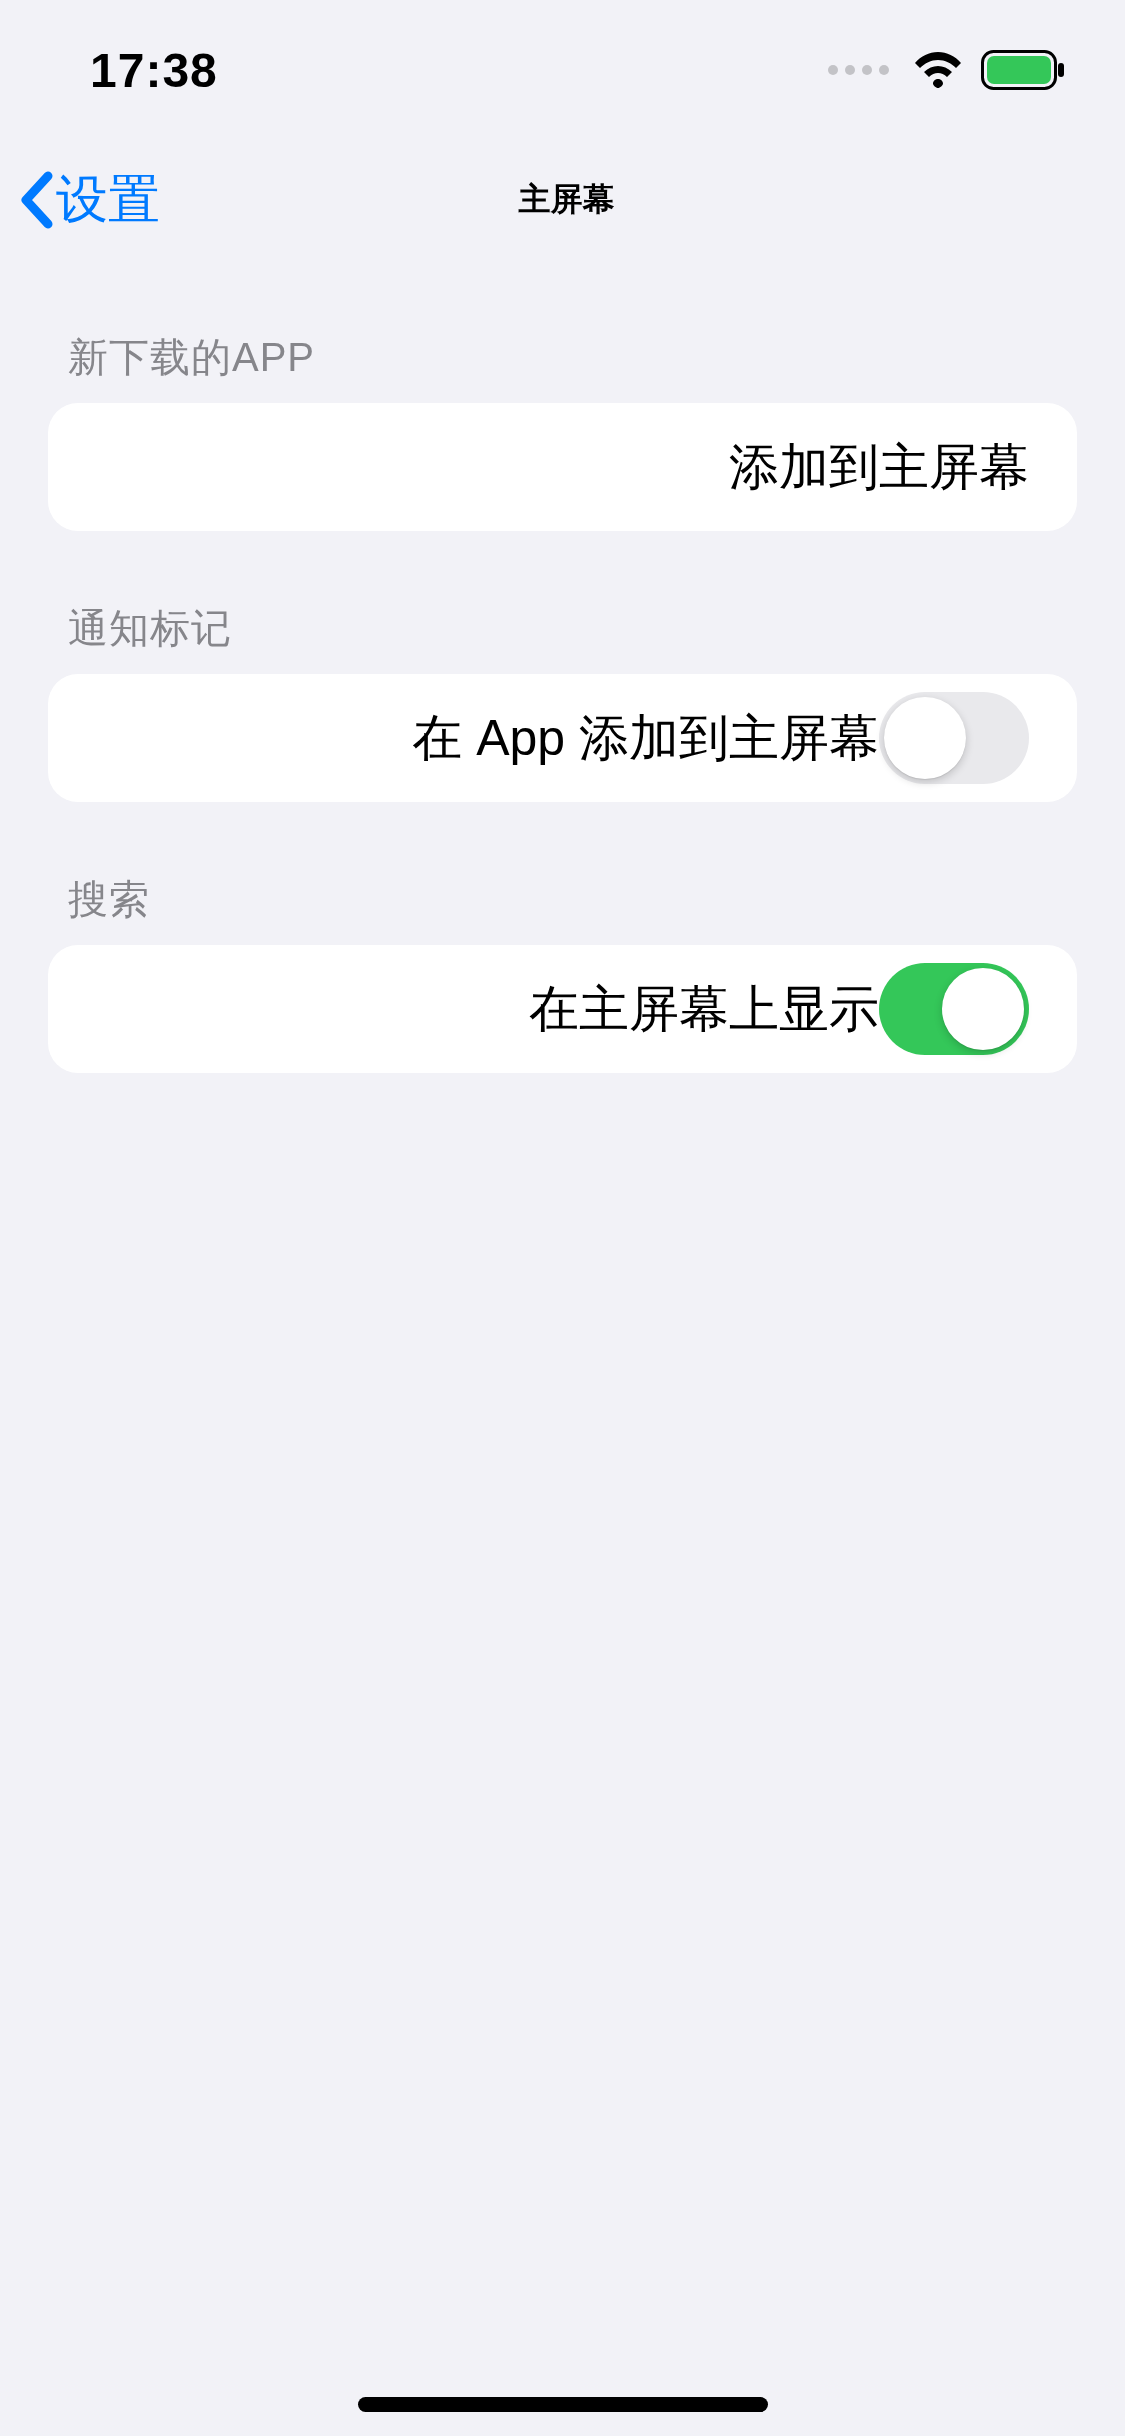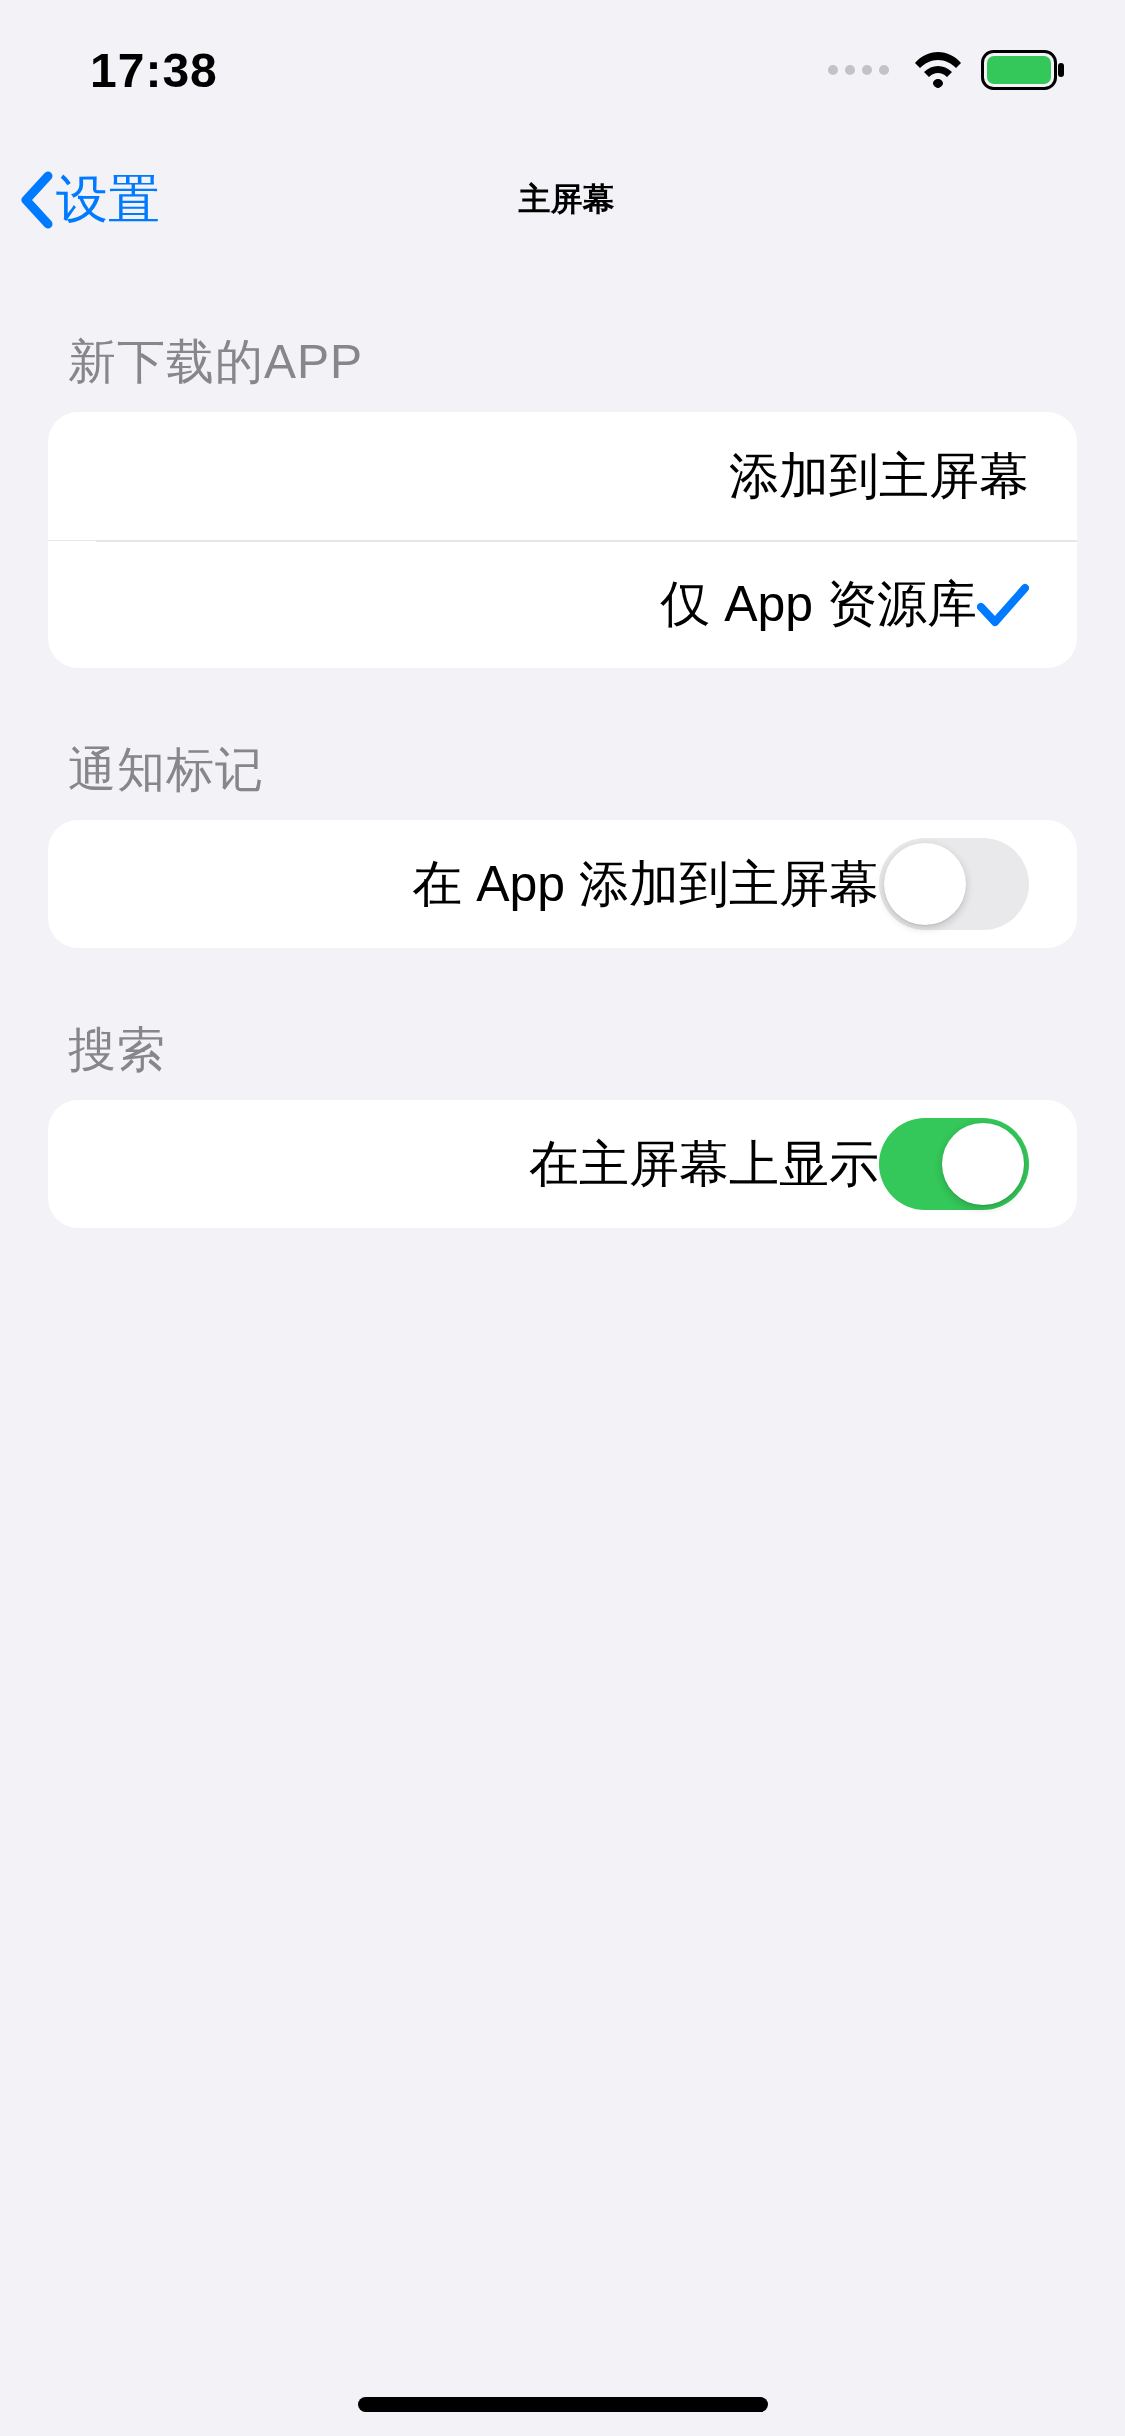--- a/index.html
+++ b/index.html
@@ -53,21 +53,21 @@
       width: 100%;
       text-align: center;
       font-size: 32px;
       font-weight: 600;
       padding-left: 8px;
     }
 
     
     .content { padding: 0 48px; }
     .section-header {
-      font-size: 48px;
+      font-size: 40px;
       color: #86868b;
       padding: 70px 20px 18px 20px;
       letter-spacing: 1px;
     }
     .group {
       background: #ffffff;
       border-radius: 30px;
       overflow: hidden;
     }
     .cell {
@@ -158,28 +158,20 @@
   <div class="nav-title">主屏幕</div>
 </div>
 
 <div class="content">
 
   <div class="section-header">新下载的APP</div>
   <div class="group">
     <div class="cell">
       <span>添加到主屏幕</span>
     </div>
-    <div class="cell">
-      <span>仅 App 资源库</span>
-      <span class="check">
-        <svg width="52" height="46" viewBox="0 0 52 46">
-          <polyline points="4,25 18,40 48,6" fill="none" stroke="#007aff" stroke-width="8" stroke-linecap="round" stroke-linejoin="round"></polyline>
-        </svg>
-      </span>
-    </div>
   </div>
 
   <div class="section-header">通知标记</div>
   <div class="group">
     <div class="cell">
       <span>在 App 添加到主屏幕</span>
       <div class="switch off">
         <div class="knob"></div>
       </div>
     </div>

